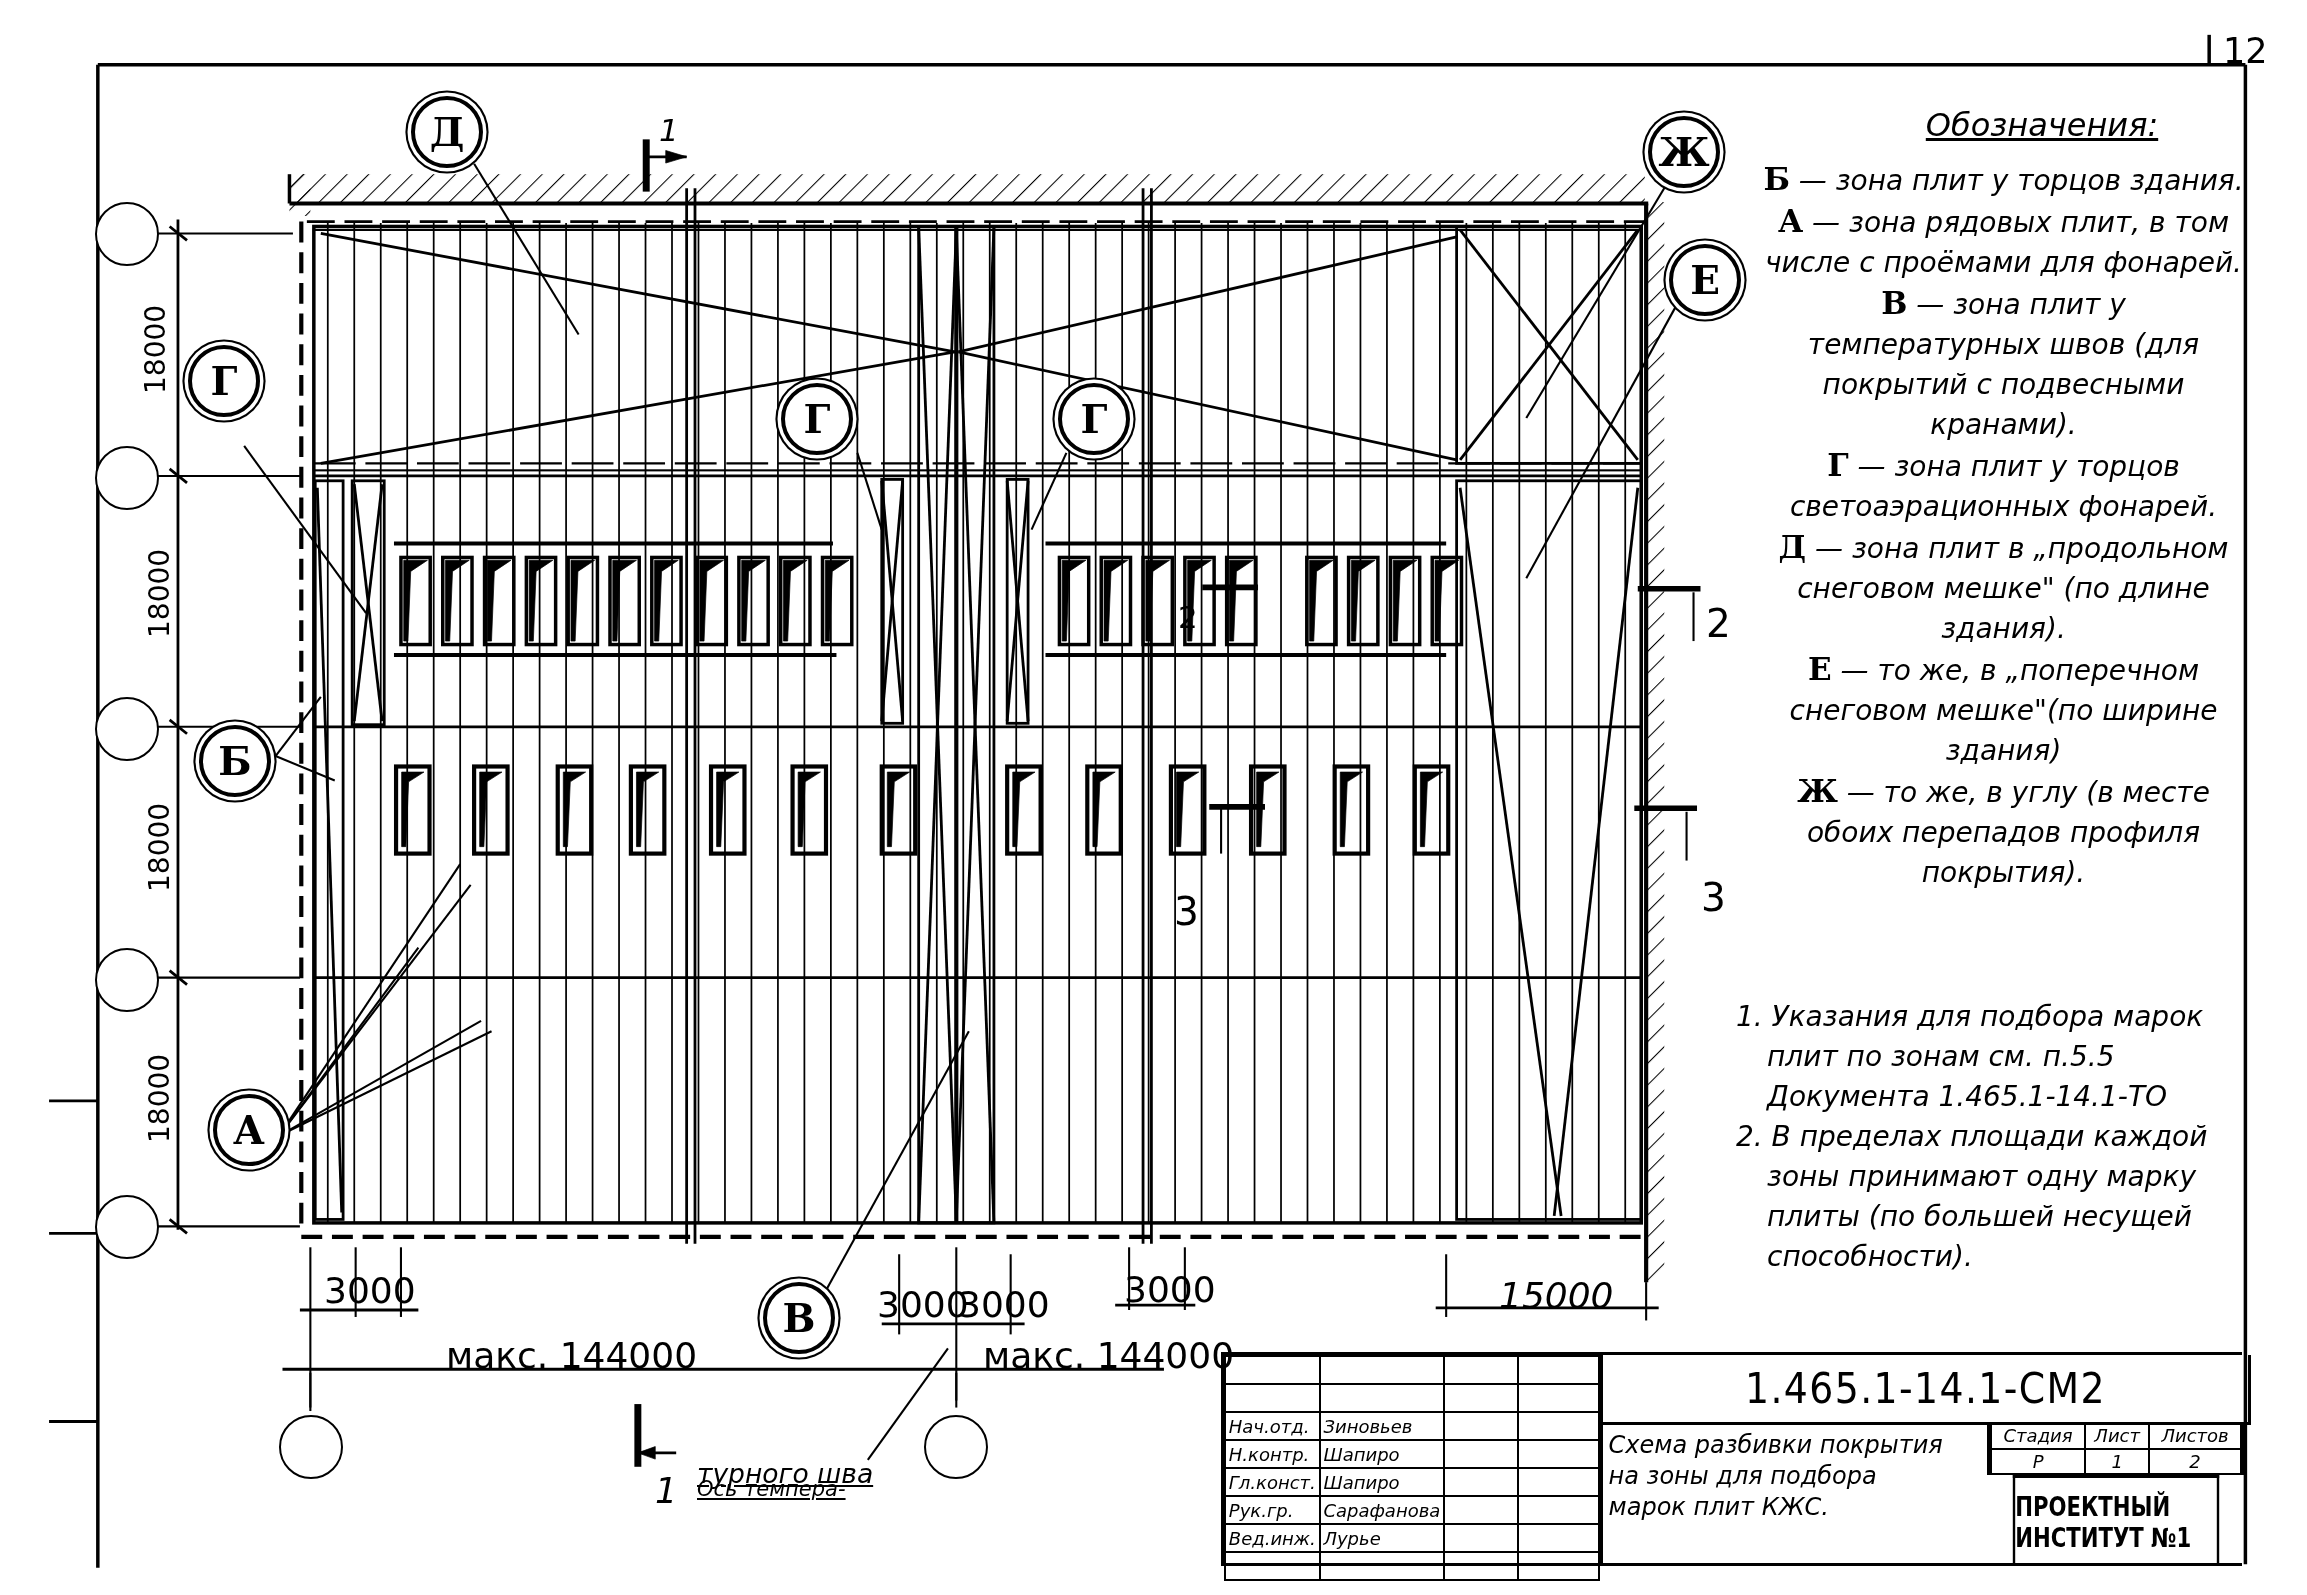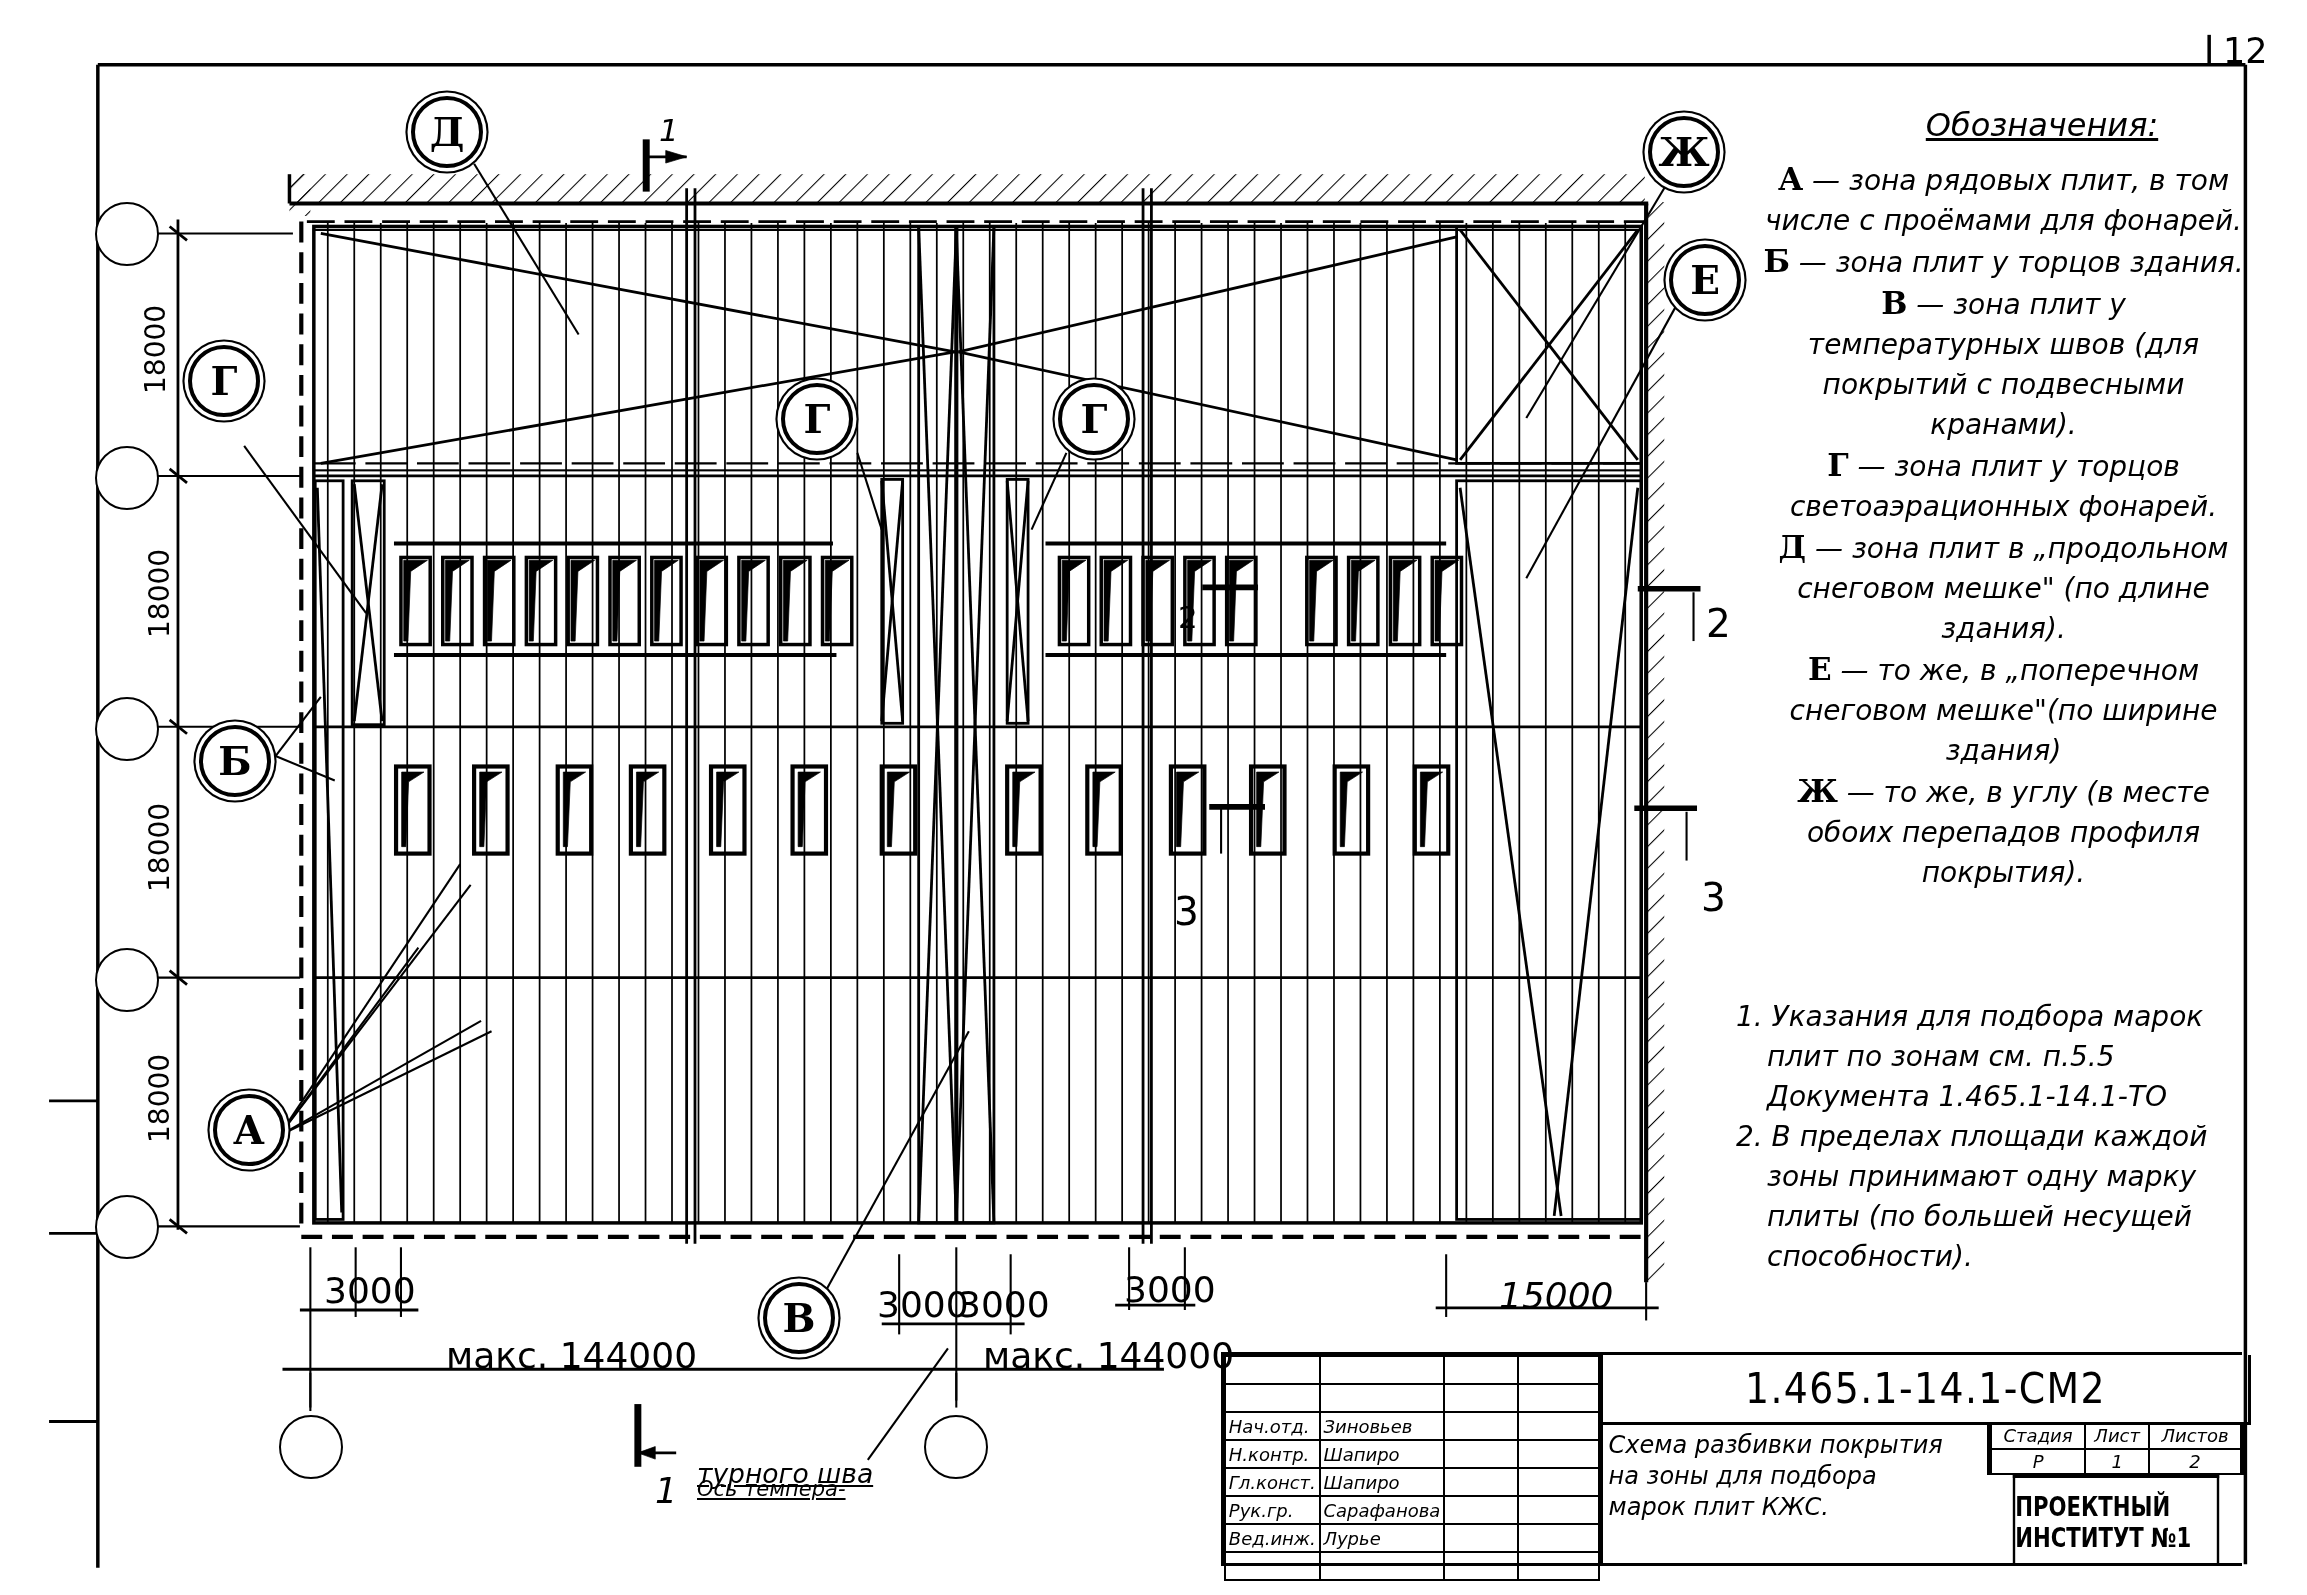--- a/index.html
+++ b/index.html
@@ -373,22 +373,22 @@
 <div class="zone" style="left:1669px;top:244px;">Е</div>
 <div class="zone" style="left:188px;top:345px;">Г</div>
 <div class="zone" style="left:781px;top:383px;">Г</div>
 <div class="zone" style="left:1058px;top:383px;">Г</div>
 <div class="zone" style="left:199px;top:725px;">Б</div>
 <div class="zone" style="left:213px;top:1094px;">А</div>
 <div class="zone" style="left:763px;top:1282px;">В</div>
 
 <div class="legend">
   <span class="title">Обозначения:</span>
+  <span class="item"><span class="key">Б</span><span> — зона плит у торцов здания.</span></span>
   <span class="item"><span class="key">А</span><span> — зона рядовых плит, в том числе с проёмами для фонарей.</span></span>
-  <span class="item"><span class="key">Б</span><span> — зона плит у торцов здания.</span></span>
   <span class="item"><span class="key">В</span><span> — зона плит у температурных швов (для покрытий с подвесными кранами).</span></span>
   <span class="item"><span class="key">Г</span><span> — зона плит у торцов светоаэрационных фонарей.</span></span>
   <span class="item"><span class="key">Д</span><span> — зона плит в „продольном снеговом мешке" (по длине здания).</span></span>
   <span class="item"><span class="key">Е</span><span> — то же, в „поперечном снеговом мешке"(по ширине здания)</span></span>
   <span class="item"><span class="key">Ж</span><span> — то же, в углу (в месте обоих перепадов профиля покрытия).</span></span>
 </div>
 
 <div class="notes">
   <span class="n">1. Указания для подбора марок плит по зонам см. п.5.5 Документа 1.465.1-14.1-ТО</span>
   <span class="n">2. В пределах площади каждой зоны принимают одну марку плиты (по большей несущей способности).</span>

